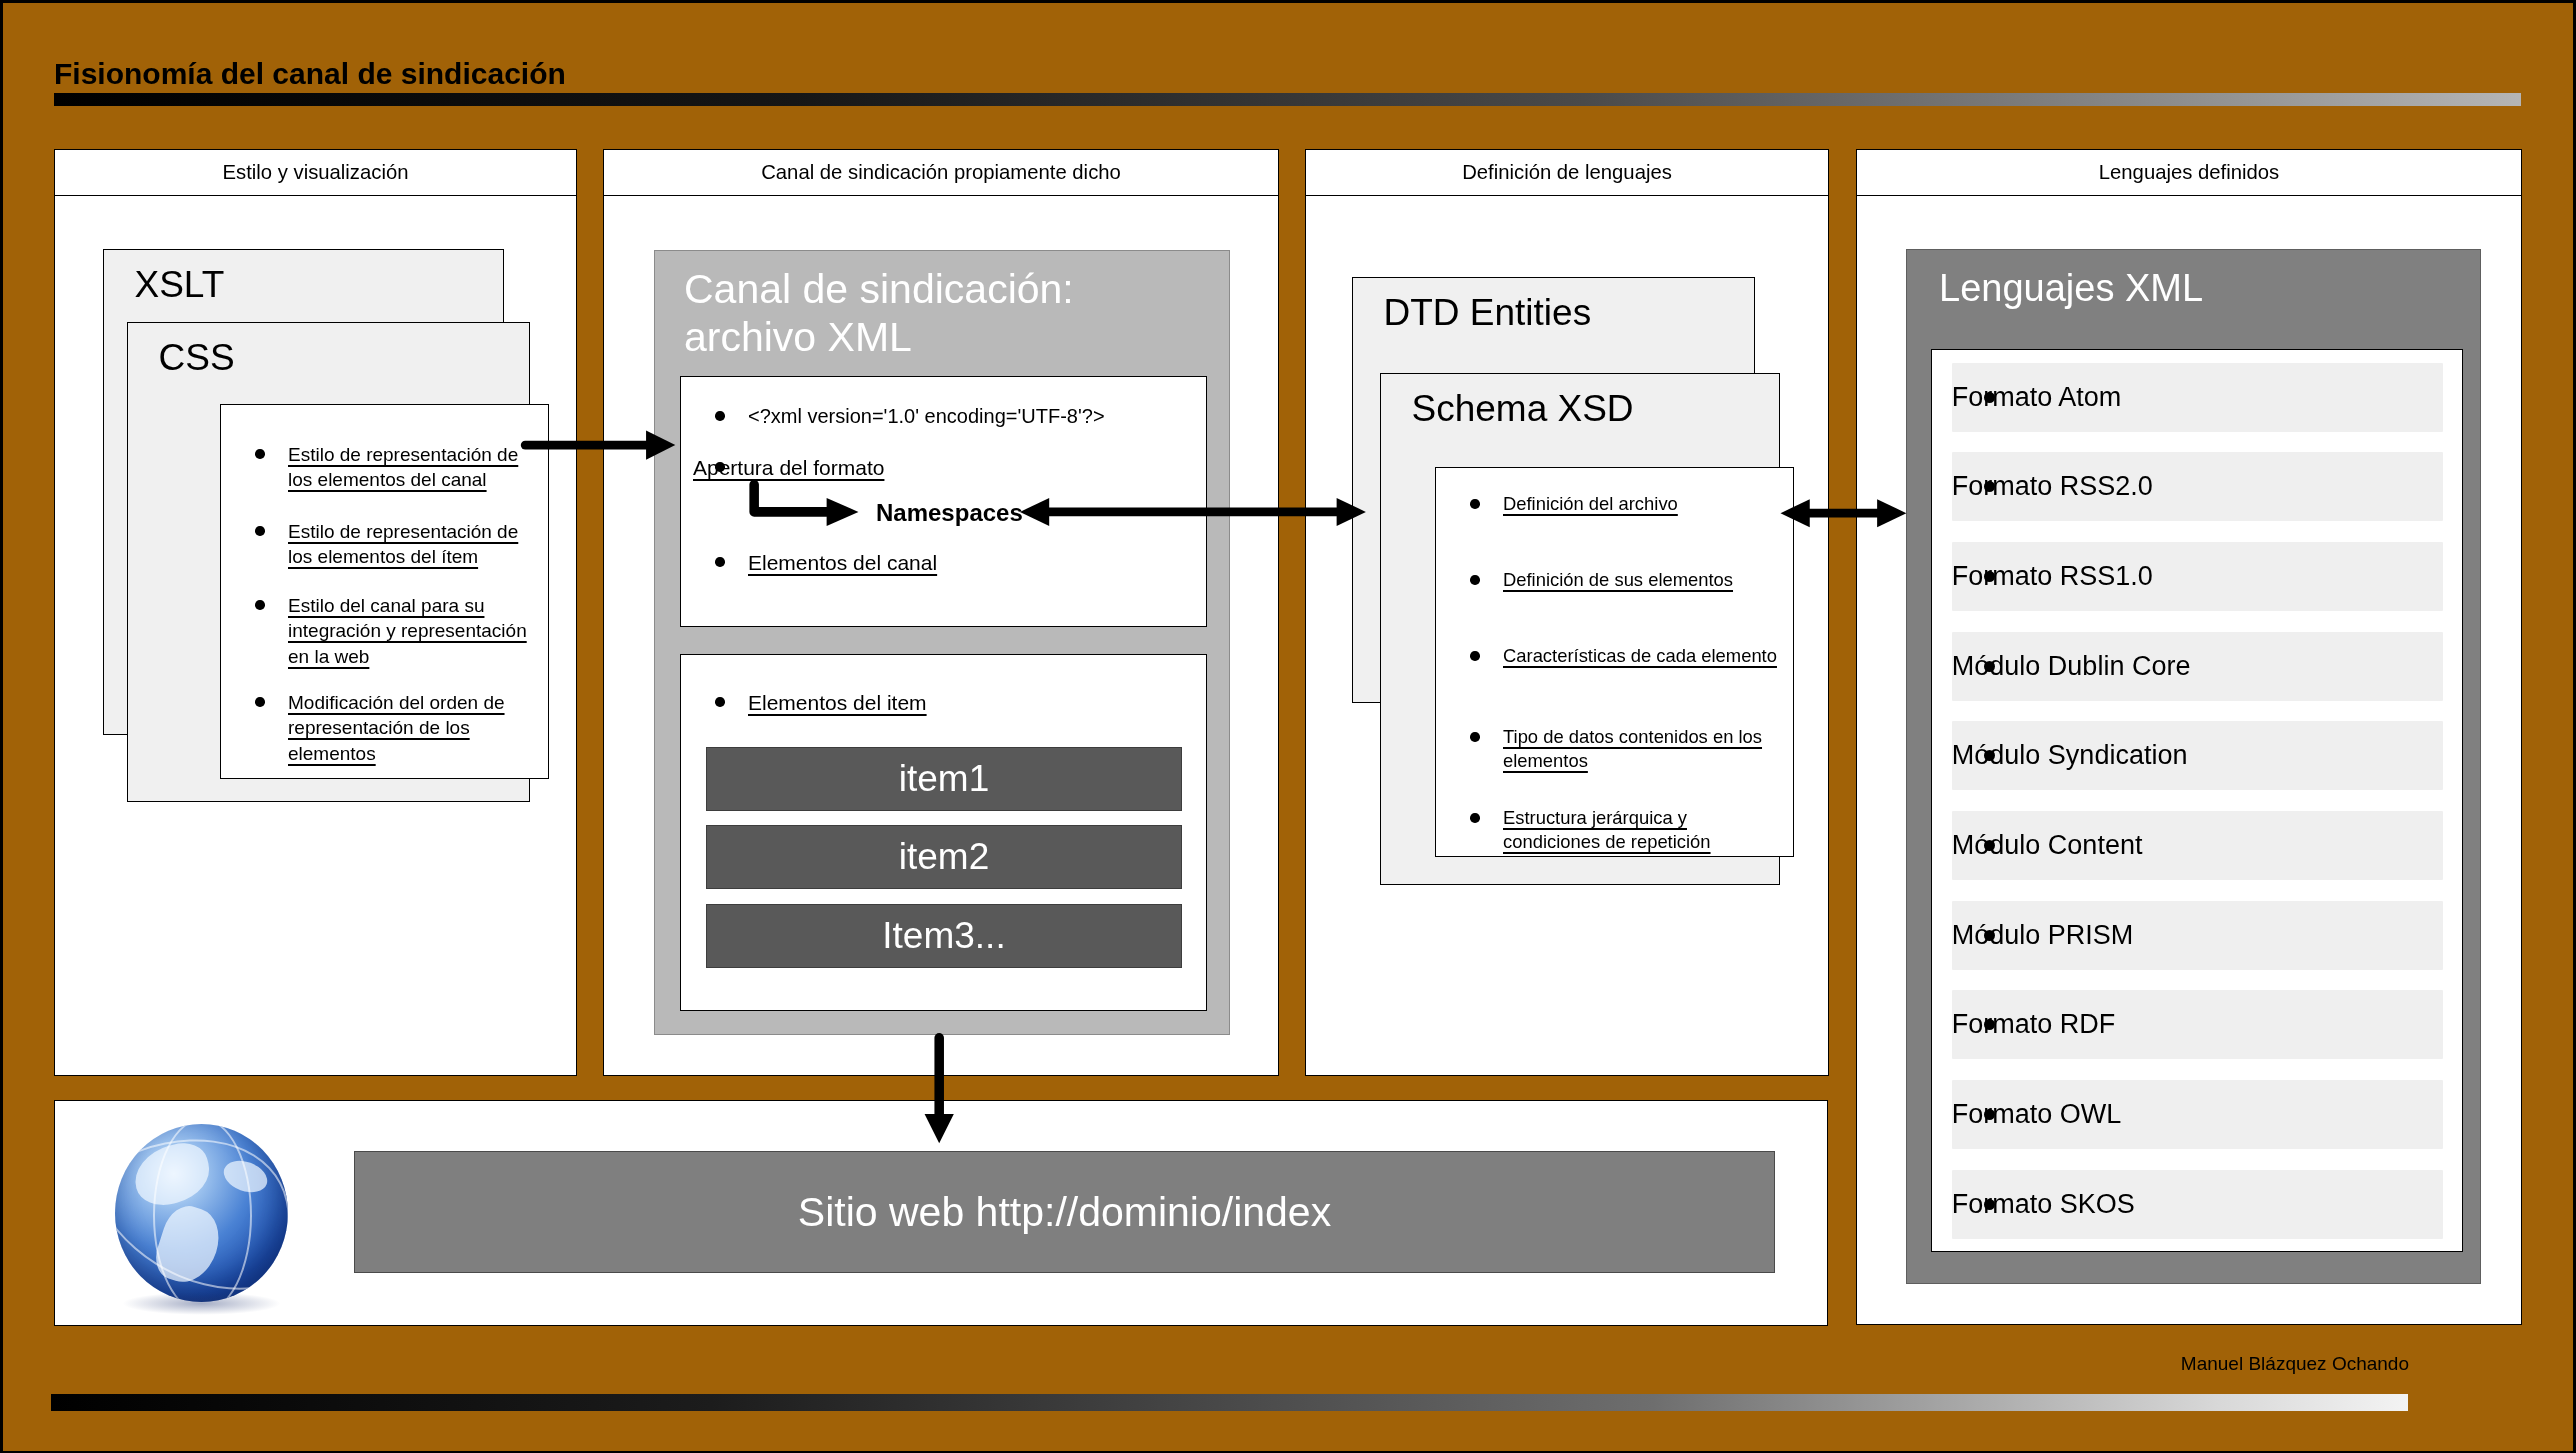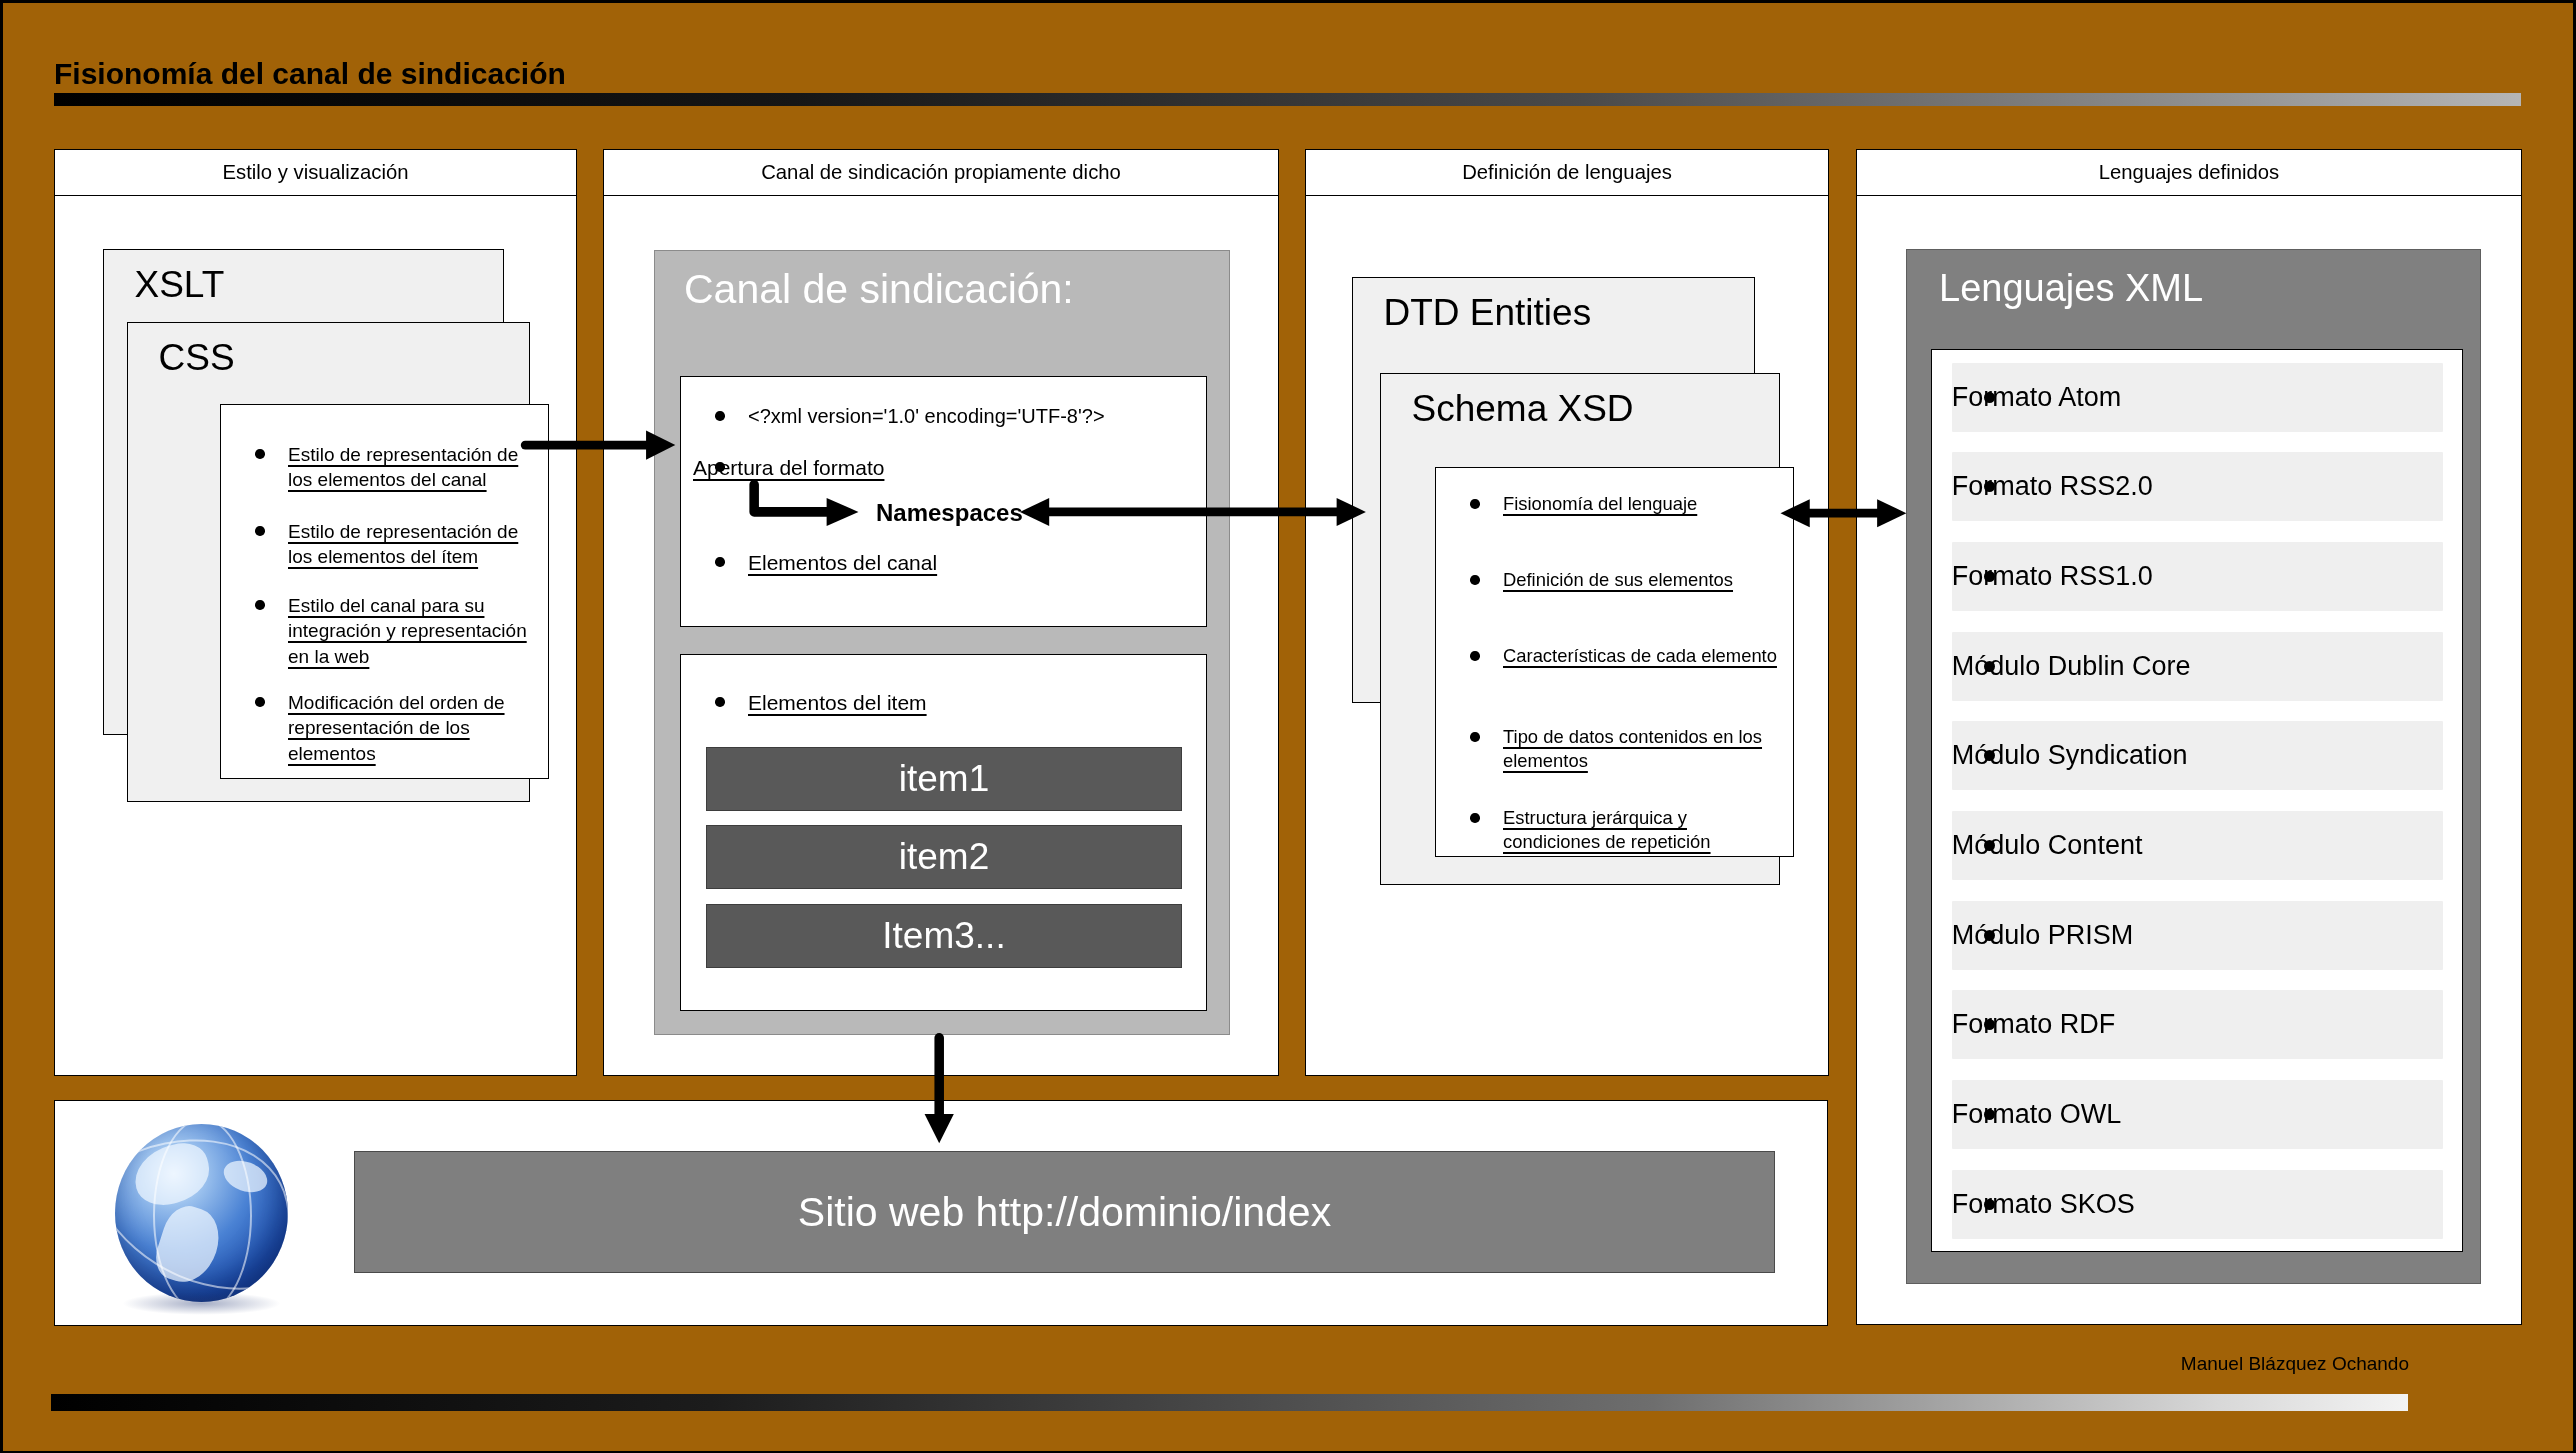--- a/index.html
+++ b/index.html
@@ -88,20 +88,21 @@
       <div class="bli c1-li" style="top:188px;"><span class="u">Estilo del canal para su integración y representación en la web</span></div>
       <div class="bli c1-li" style="top:285px;"><span class="u">Modificación del orden de representación de los elementos</span></div>
     </div>
   </section>
 
   <section class="col" style="left:603px;width:676px;height:927px;">
     <div class="col-header">Canal de sindicación propiamente dicho</div>
     <div class="graybig" style="left:50px;top:100px;width:576px;height:785px;">
       <div class="graybig-title">
         <div>Canal de sindicación:</div>
+        <div>archivo XML</div>
       </div>
       <div class="wbox" style="left:25px;top:125px;width:527px;height:251px;">
         <div class="bli c2-li" style="top:27px;"><span>&lt;?xml version='1.0' encoding='UTF-8'?&gt;</span></div>
         <div class="bli c2-li big" style="top:78px;padding-left:12px;"><span class="u">Apertura del formato</span></div>
         <div class="ns-label" style="left:195px;top:122px;">Namespaces</div>
         <div class="bli c2-li big" style="top:173px;"><span class="u">Elementos del canal</span></div>
       </div>
       <div class="wbox" style="left:25px;top:403px;width:527px;height:357px;">
         <div class="bli c2-li big" style="top:35px;"><span class="u">Elementos del item</span></div>
         <div class="ibar" style="left:25px;top:92px;width:476px;height:64px;">item1</div>
@@ -112,21 +113,21 @@
   </section>
 
   <section class="col" style="left:1305px;width:524px;height:927px;">
     <div class="col-header">Definición de lenguajes</div>
     <div class="gbox" style="left:46px;top:127px;width:403px;height:426px;">
       <span class="gbox-label">DTD Entities</span>
     </div>
     <div class="gbox" style="left:74px;top:223px;width:400px;height:512px;">
       <span class="gbox-label">Schema XSD</span>
       <div class="wbox" style="left:54px;top:93px;width:359px;height:390px;">
-        <div class="bli c3-li" style="top:24px;"><span class="u">Fisionomía del lenguaje</span></div>
+        <div class="bli c3-li" style="top:24px;"><span class="u">Definición del archivo</span></div>
         <div class="bli c3-li" style="top:100px;"><span class="u">Definición de sus elementos</span></div>
         <div class="bli c3-li" style="top:176px;"><span class="u">Características de cada elemento</span></div>
         <div class="bli c3-li" style="top:257px;"><span class="u">Tipo de datos contenidos en los elementos</span></div>
         <div class="bli c3-li" style="top:338px;"><span class="u">Estructura jerárquica y condiciones de repetición</span></div>
       </div>
     </div>
   </section>
 
   <section class="col" style="left:1856px;width:666px;height:1176px;">
     <div class="col-header">Lenguajes definidos</div>

